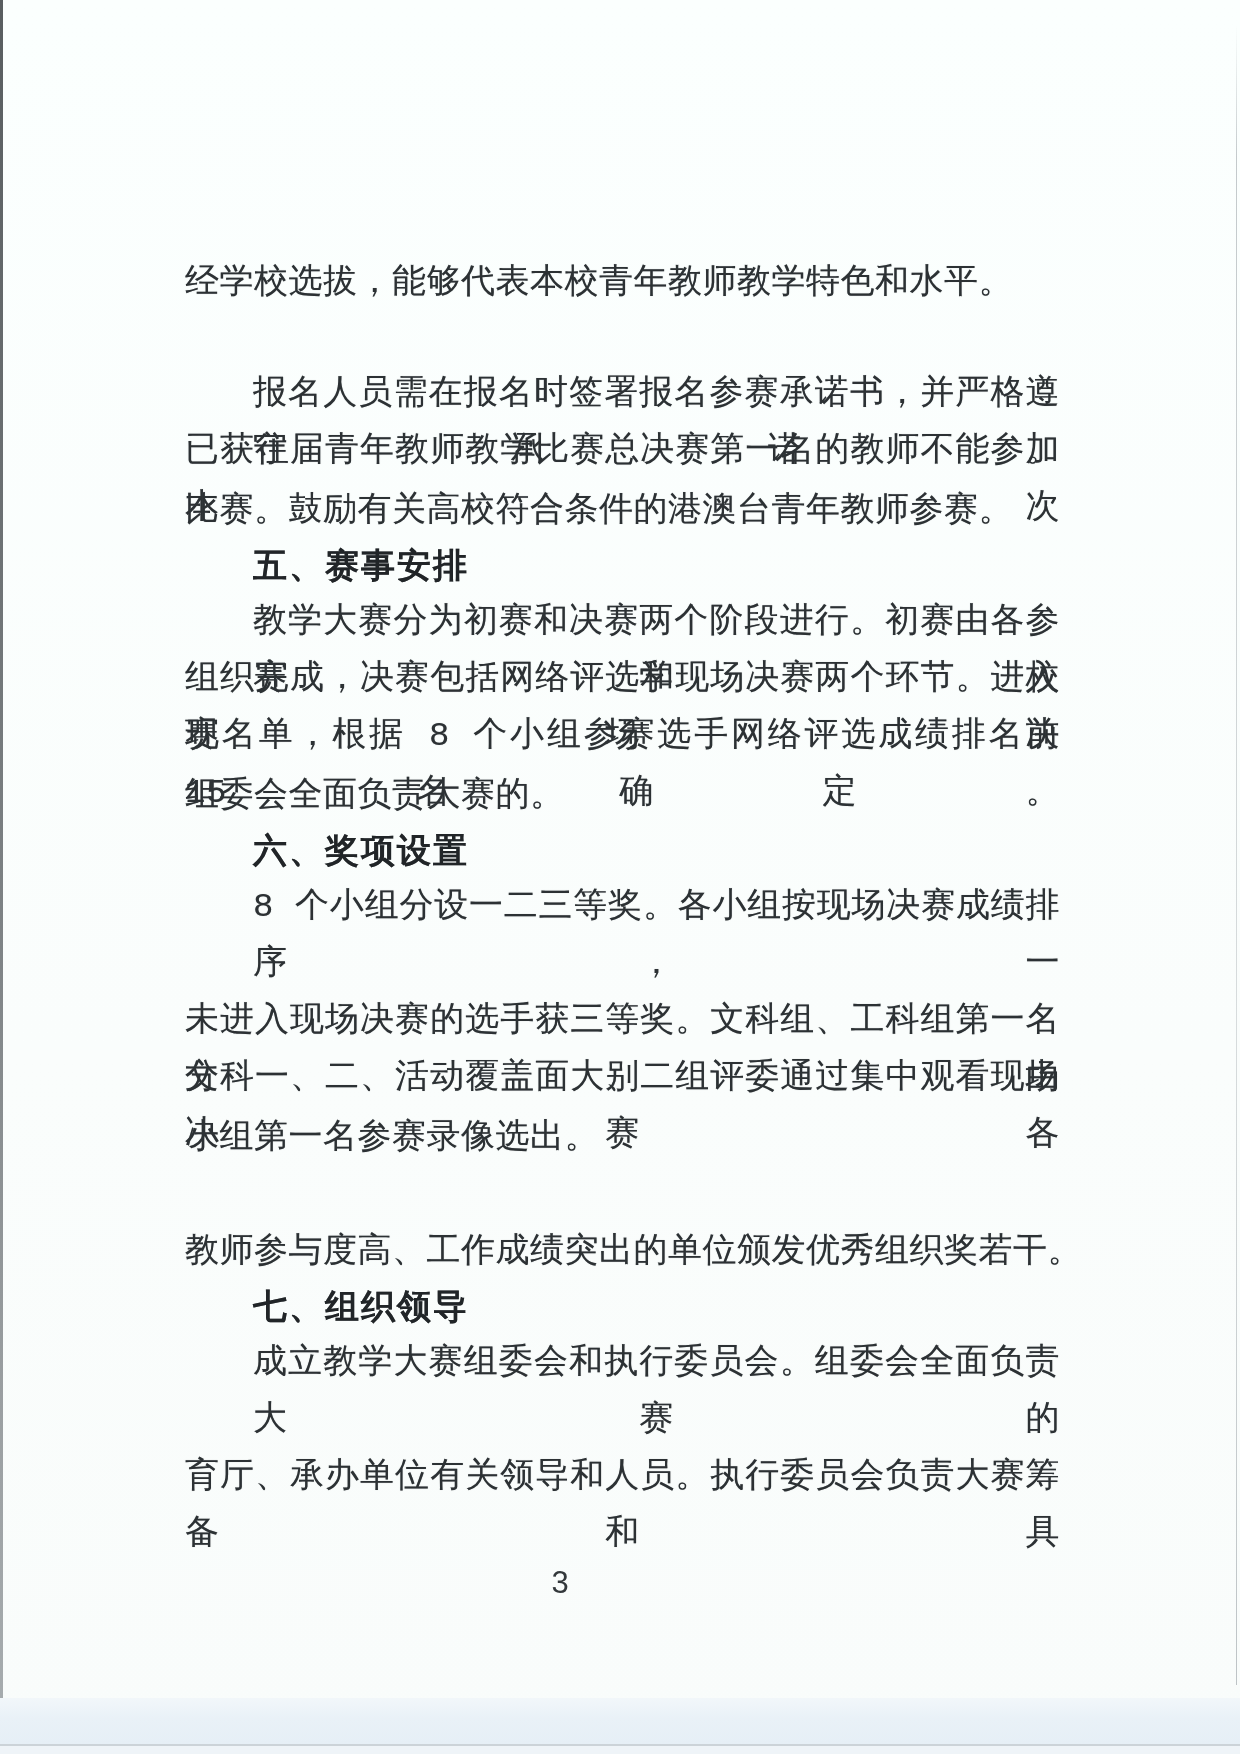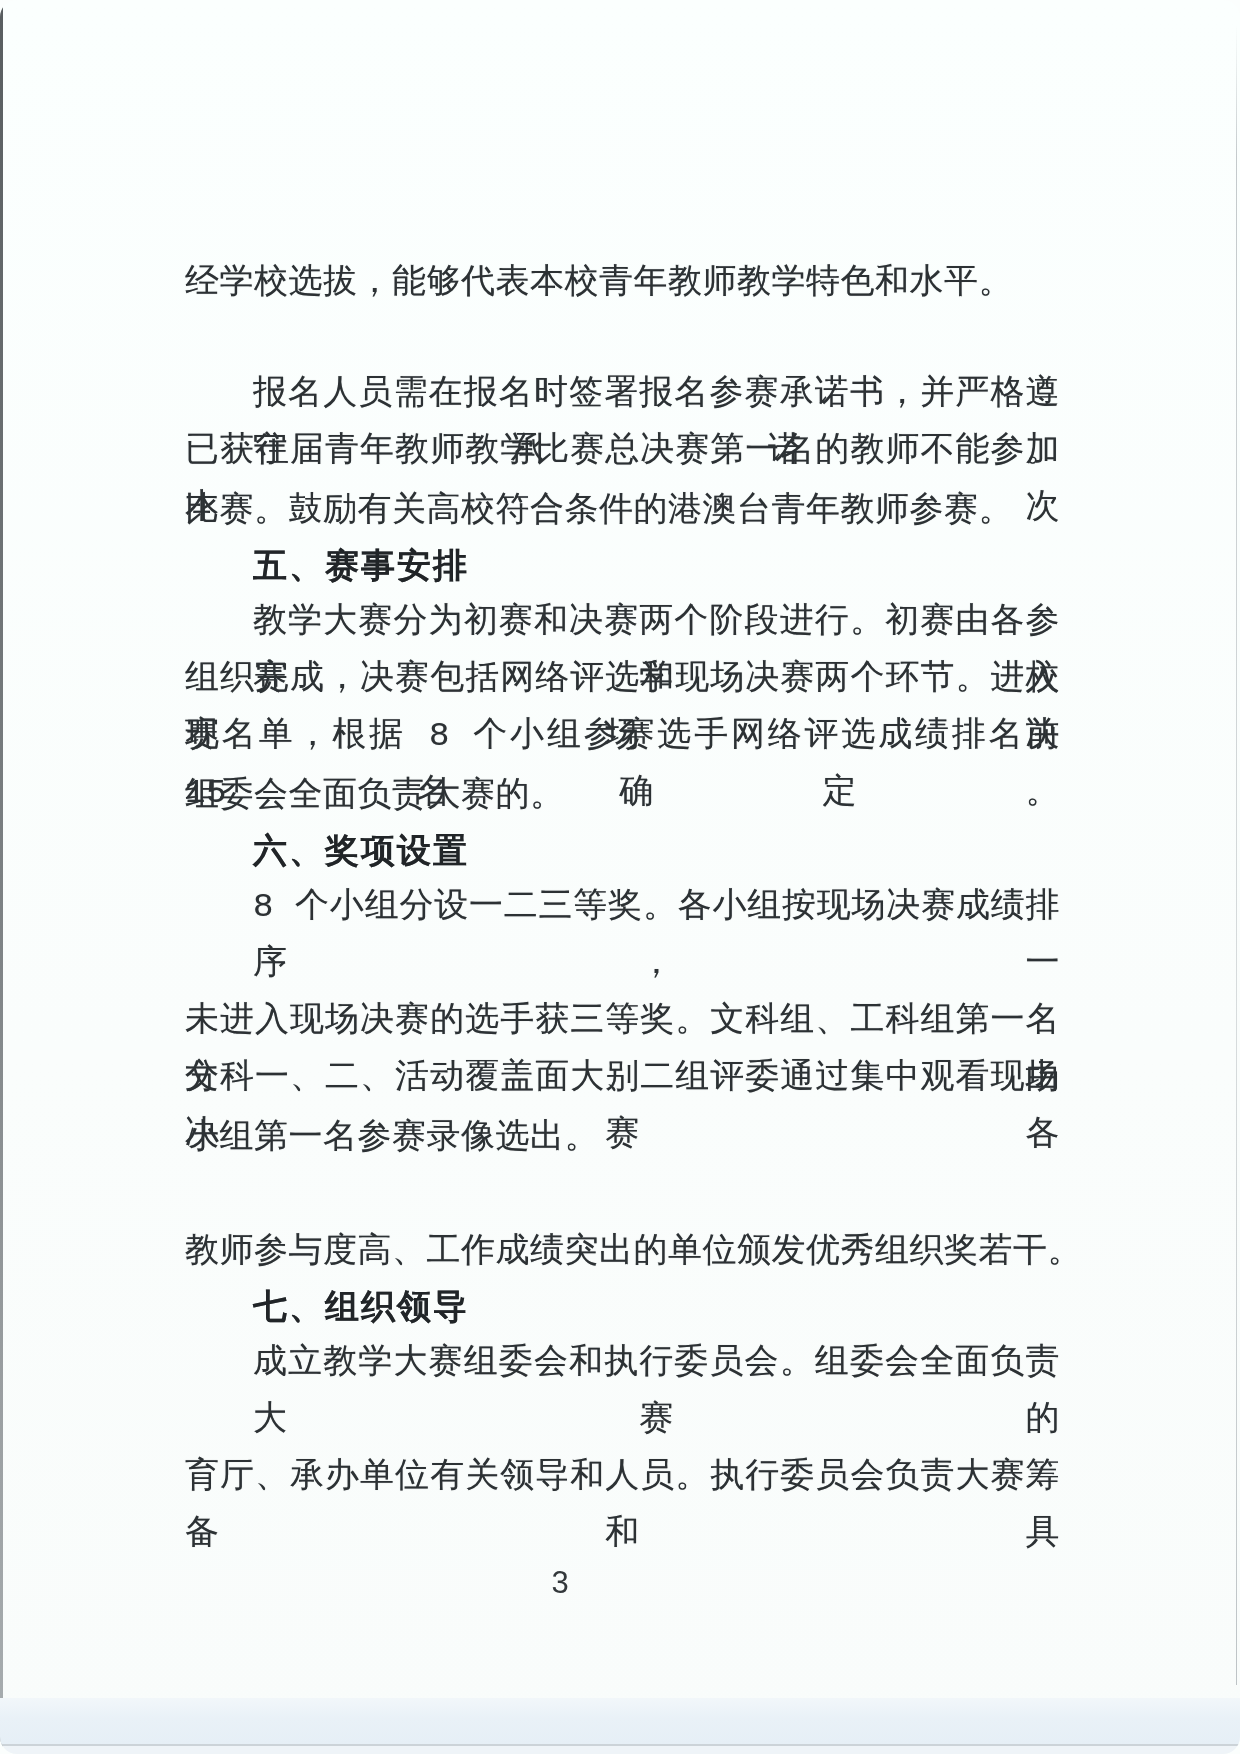--- a/index.html
+++ b/index.html
@@ -8,21 +8,20 @@
     background: #fbfefd;
   }
   .page {
     position: relative;
     width: 1240px;
     height: 1754px;
     background:
       linear-gradient(180deg, #fbfffe 0%, #fafdfc 60%, #f9fcfb 100%);
     overflow: hidden;
     font-family: "Liberation Serif", "DejaVu Serif", serif;
-    border-radius: 17px;
   }
   
   .edge-left {
     position: absolute;
     left: 0; top: 0;
     width: 3px; height: 1754px;
     background: linear-gradient(180deg,
       #3c4144 0%, #53585b 30%, #6a6f72 55%, #8a8f92 80%, #9aa0a3 100%);
     opacity: 0.85;
   }

